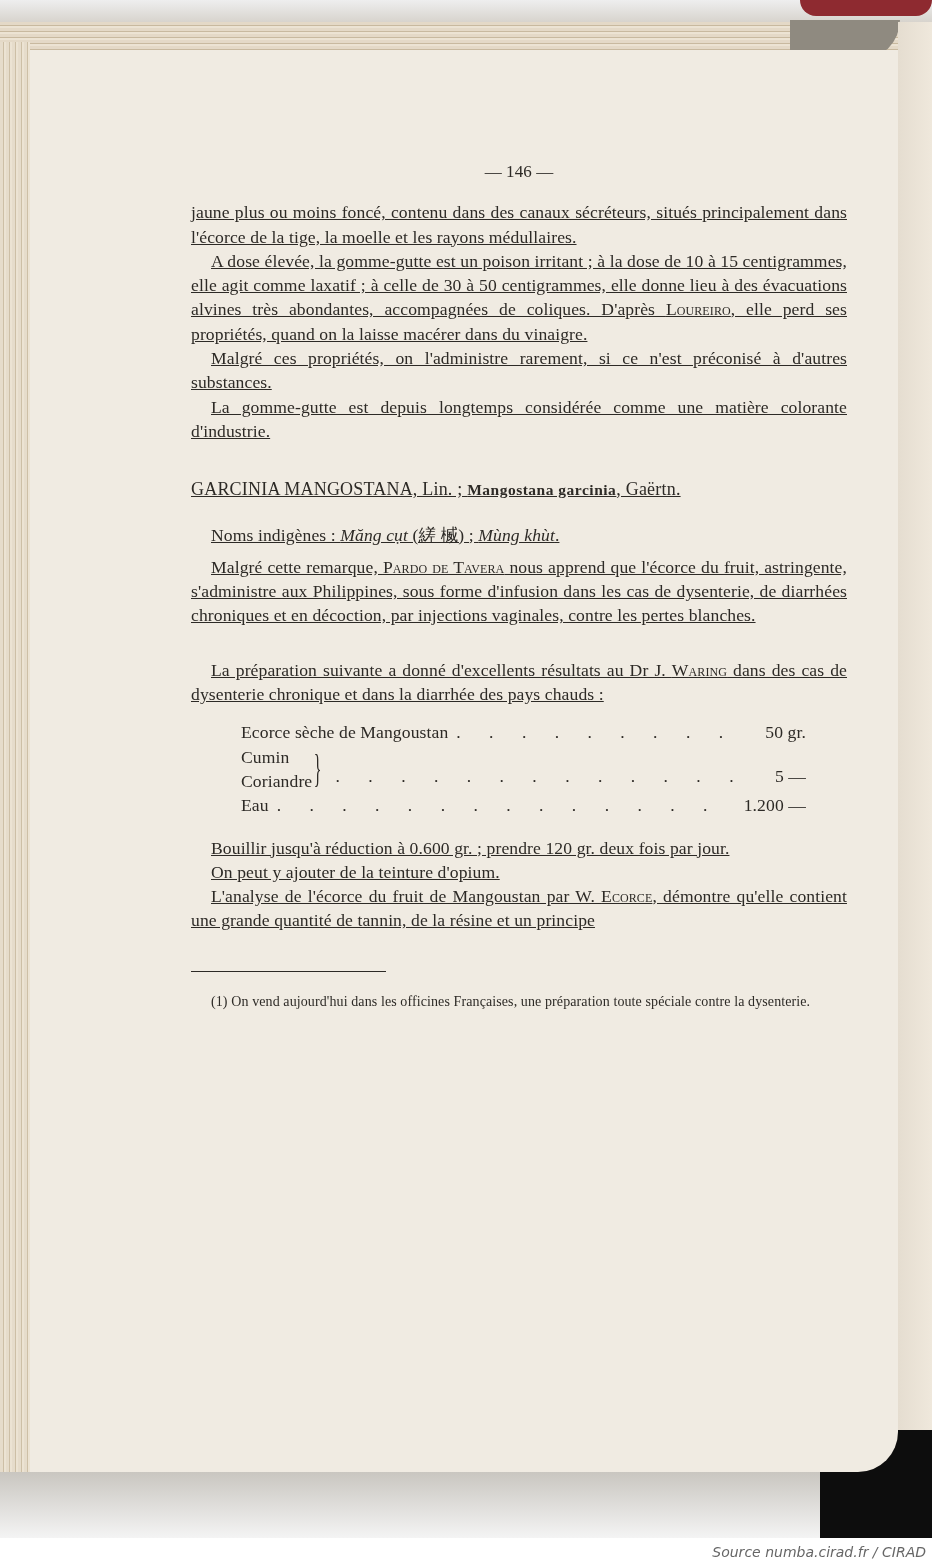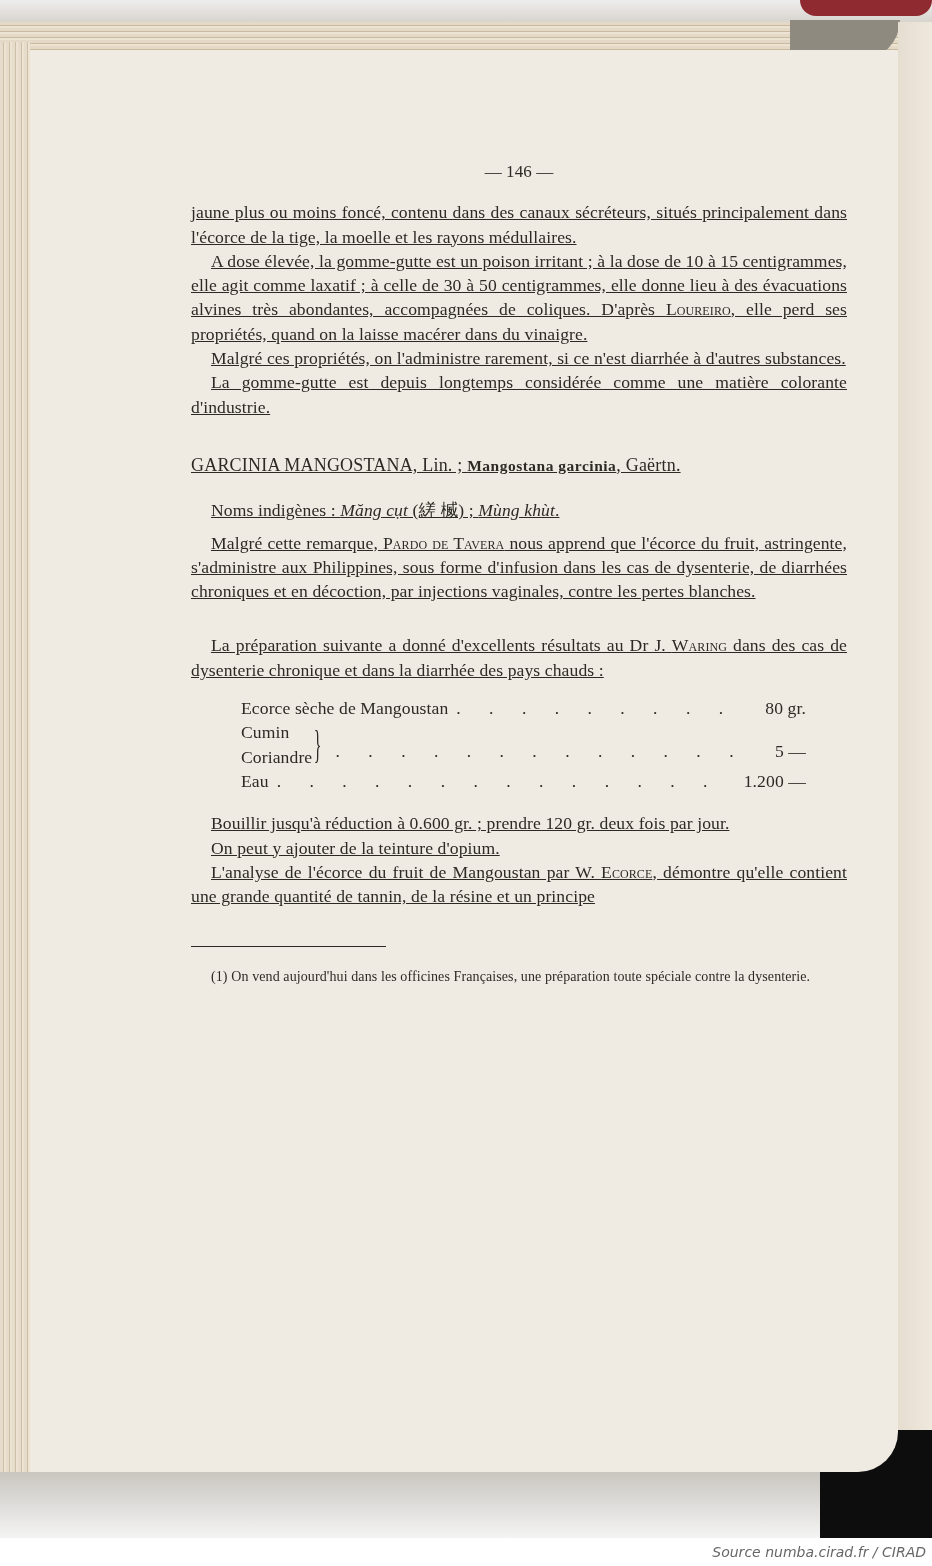--- a/index.html
+++ b/index.html
@@ -94,36 +94,36 @@
   <div class="right-binding"></div>
   <div class="binding-dark"></div>
   <div class="page"></div>
   <div class="bottom-shadow"></div>
 
   <div class="text">
     <div class="pageno">— 146 —</div>
 
     <p class="p">jaune plus ou moins foncé, contenu dans des canaux sécréteurs, situés principalement dans l'écorce de la tige, la moelle et les rayons médullaires.</p>
     <p class="p indent"><span>A dose élevée, la gomme-gutte est un poison irritant ; à la dose de 10 à 15 centigrammes, elle agit comme laxatif ; à celle de 30 à 50 centigrammes, elle donne lieu à des évacuations alvines très abondantes, accompagnées de coliques. D'après </span><span class="sc">Loureiro</span><span>, elle perd ses propriétés, quand on la laisse macérer dans du vinaigre.</span></p>
-    <p class="p indent">Malgré ces propriétés, on l'administre rarement, si ce n'est diarrhée à d'autres substances.</p>
+    <p class="p indent">Malgré ces propriétés, on l'administre rarement, si ce n'est préconisé à d'autres substances.</p>
     <p class="p indent">La gomme-gutte est depuis longtemps considérée comme une matière colorante d'industrie.</p>
 
     <p class="p heading"><span>GARCINIA MANGOSTANA, Lin. ; </span><span class="bold">Mangostana garcinia</span><span>, Gaërtn.</span></p>
 
     <p class="p noms"><span>Noms indigènes : </span><span class="it">Măng cụt</span><span> (縒 楲) ; </span><span class="it">Mùng khùt</span><span>.</span></p>
 
     <p class="p indent"><span>Malgré cette remarque, </span><span class="sc">Pardo de Tavera</span><span> nous apprend que l'écorce du fruit, astringente, s'administre aux Philippines, sous forme d'infusion dans les cas de dysenterie, de diarrhées chroniques et en décoction, par injections vaginales, contre les pertes blanches.</span></p>
 
     <p class="p indent gap"><span>La préparation suivante a donné d'excellents résultats au Dr J. </span><span class="sc">Waring</span><span> dans des cas de dysenterie chronique et dans la diarrhée des pays chauds :</span></p>
 
     <div class="recipe">
       <div class="recipe-row">
         <span class="recipe-name">Ecorce sèche de Mangoustan</span>
         <span class="dots">. . . . . . . . . . . . . . . . . . . . . . . .</span>
-        <span class="qty">80 gr.</span>
+        <span class="qty">50 gr.</span>
       </div>
       <div class="recipe-row" style="height:48.6px; align-items:center;">
         <div class="brace-group">
           <div class="brace-names">
             <span class="recipe-name">Cumin</span>
             <span class="recipe-name">Coriandre</span>
           </div>
           <span class="brace">}</span>
         </div>
         <span class="dots" style="padding-top:14px;">. . . . . . . . . . . . . . . . . . . . . . . .</span>

